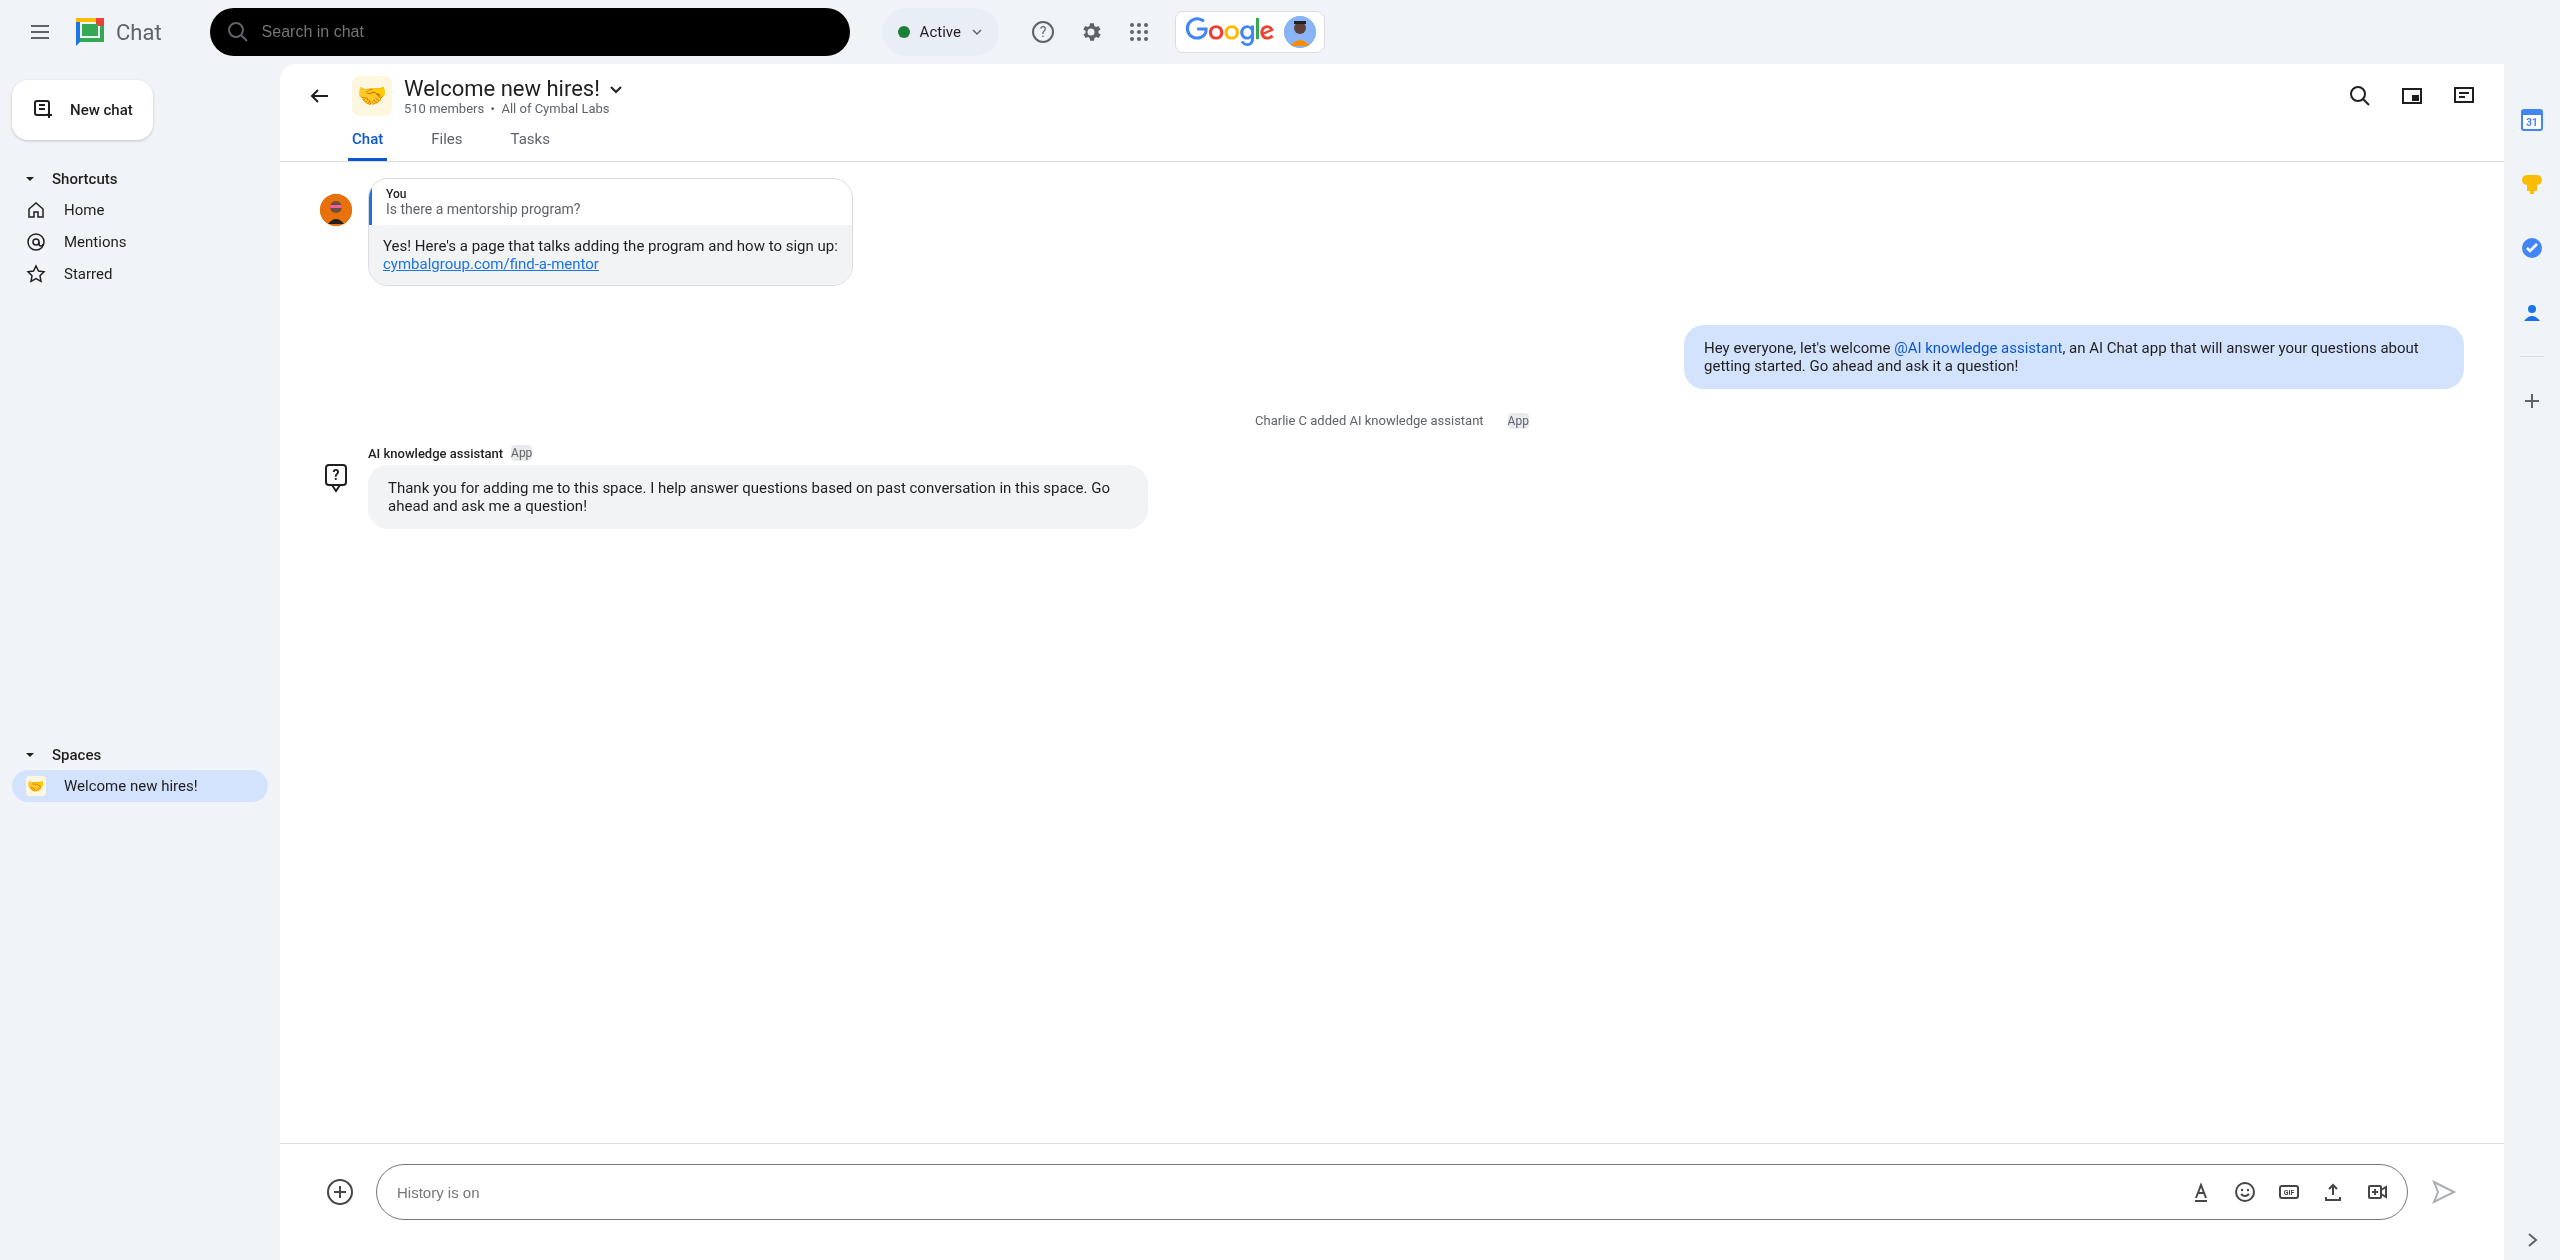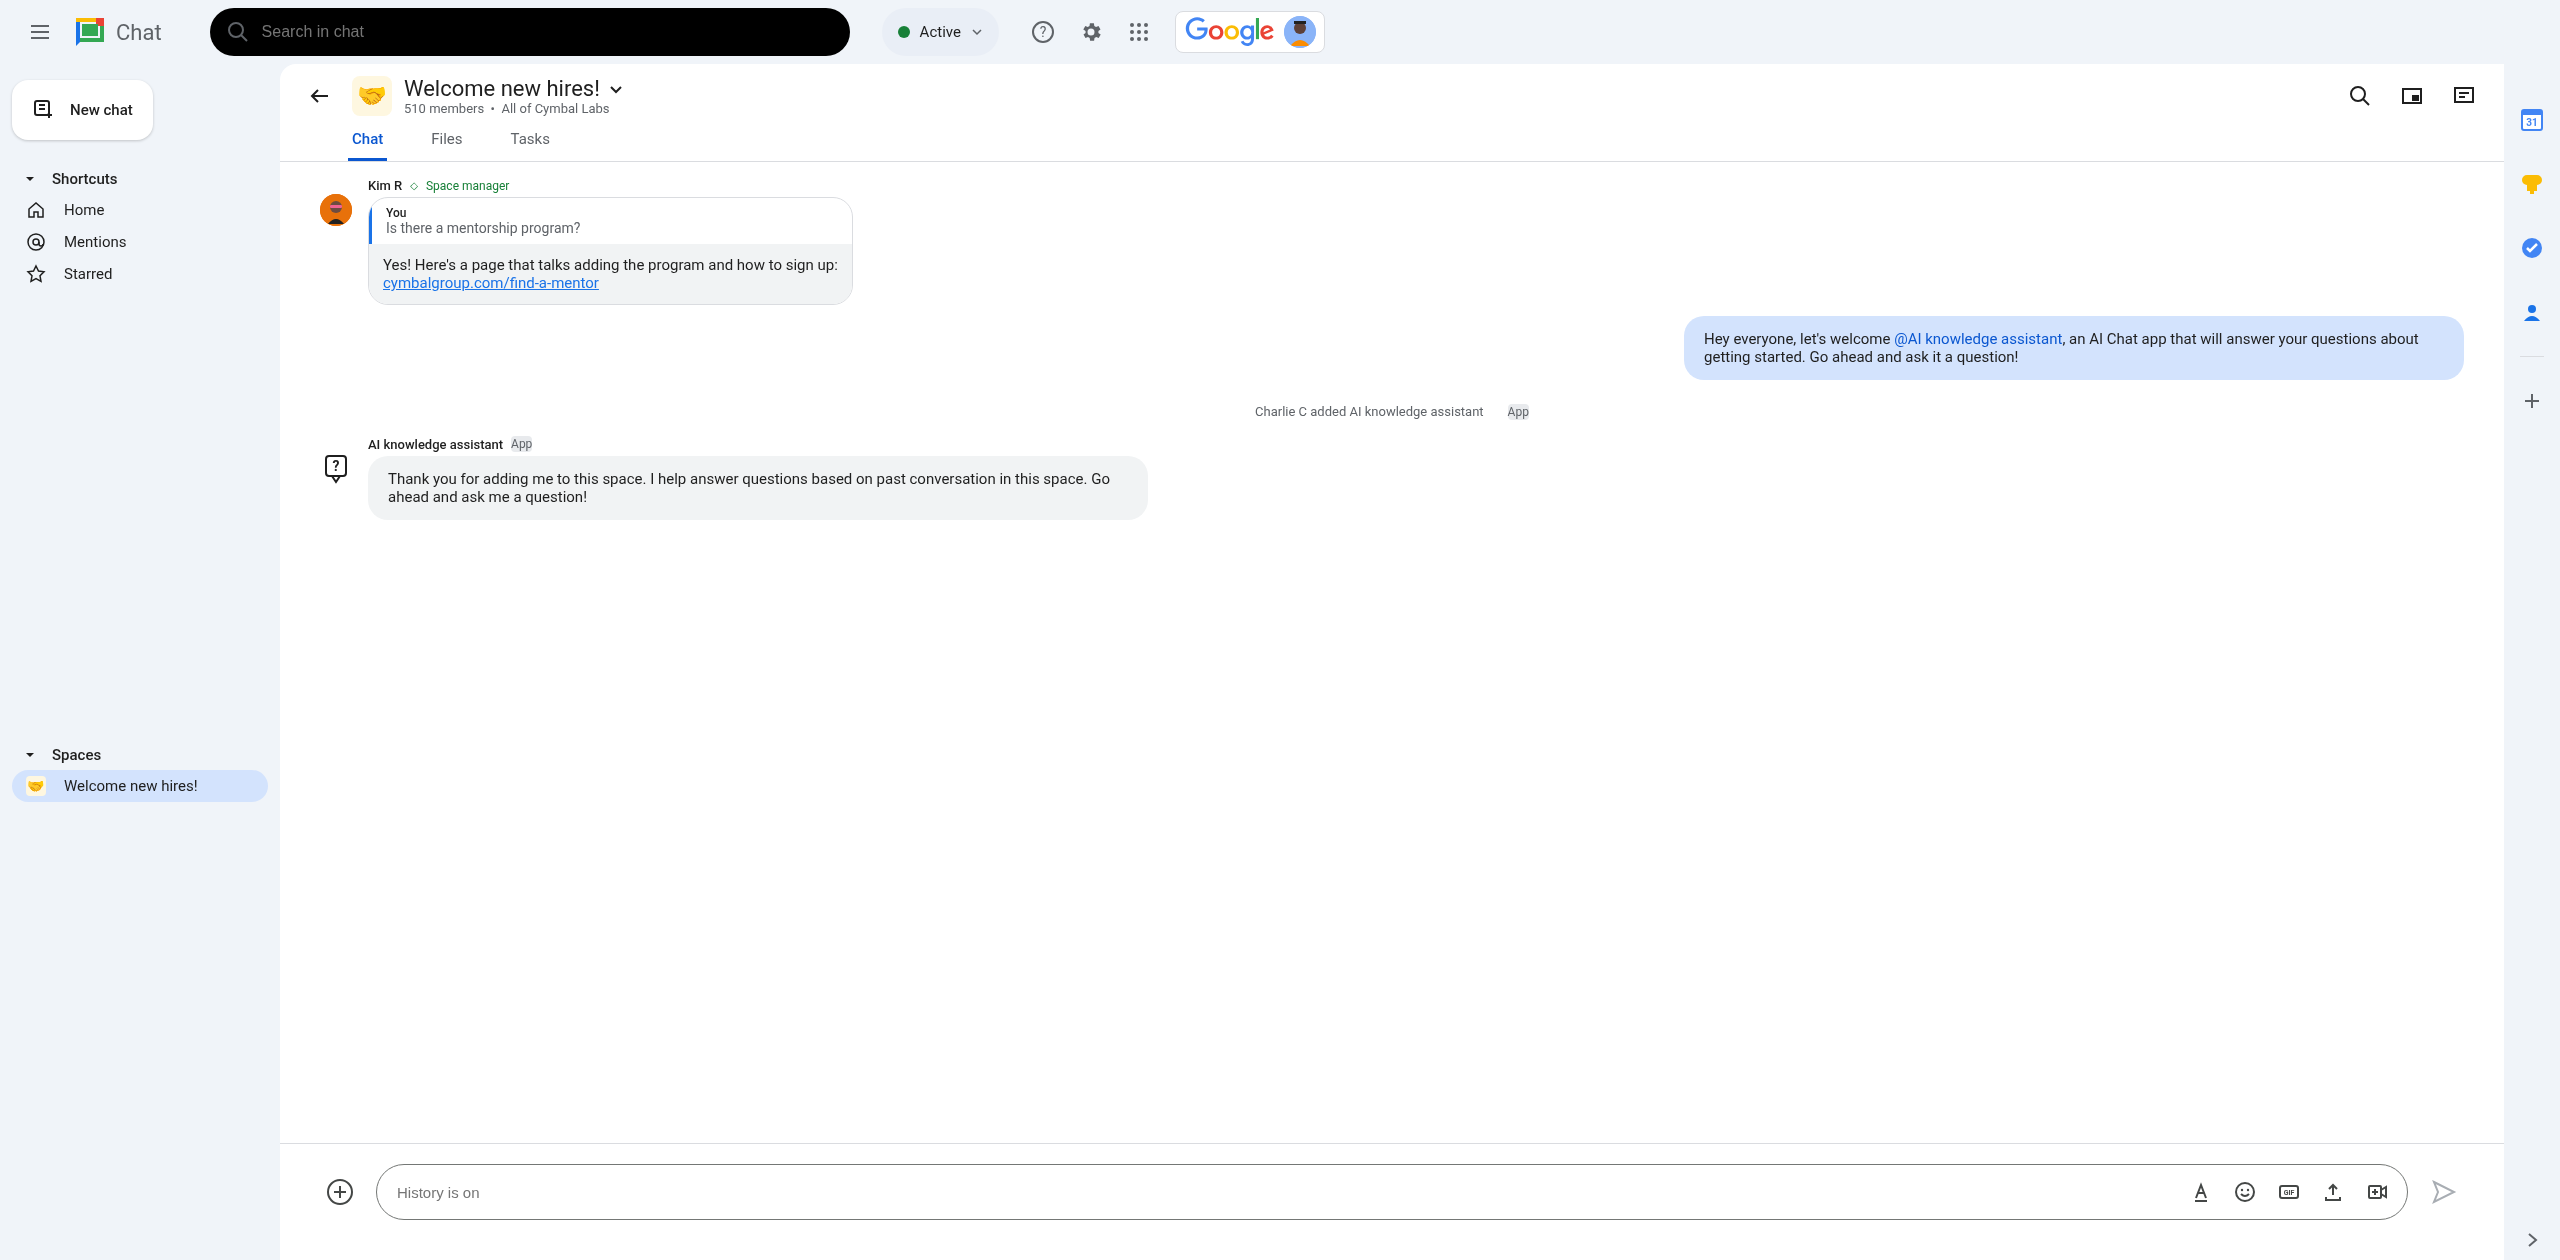--- a/index.html
+++ b/index.html
@@ -74,21 +74,21 @@
 .role-text { color: #188038; font-size: 12px; }
 .app-badge { background: #e8eaed; padding: 1px 0; border-radius: 4px; font-size: 12px; color: #5f6368; }
 .quote-card {
   border: 1px solid #dadce0; border-radius: 20px; overflow: hidden; width: fit-content; max-width: 560px;
 }
 .quote-top { border-left: 3px solid #1a73e8; padding: 8px 14px; }
 .quote-you { font-size: 12px; font-weight: 500; color: #1f1f1f; }
 .quote-text { font-size: 14px; color: #5f6368; }
 .quote-reply { background: #f1f3f4; padding: 12px 14px; font-size: 15px; }
 .quote-reply a { color: #1a73e8; text-decoration: underline; }
-.bubble-right { margin-left: auto; background: #d3e3fd; border-radius: 20px; padding: 14px 20px; max-width: 780px; font-size: 15px; margin-top: 3px; margin-bottom: 16px; }
+.bubble-right { margin-left: auto; background: #d3e3fd; border-radius: 20px; padding: 14px 20px; max-width: 780px; font-size: 15px; margin-top: 31px; margin-bottom: 16px; }
 .mention { color: #0b57d0; }
 .system-line { text-align: center; font-size: 13px; color: #5f6368; margin: 8px 0 16px 0; display: flex; justify-content: center; align-items: flex-start; gap: 24px; }
 .bubble-grey { background: #f1f3f4; border-radius: 20px; padding: 14px 20px; font-size: 15px; max-width: 780px; }
 
 .divider { height: 1px; background: #dadce0; }
 .compose-row { display: flex; align-items: center; gap: 16px; padding: 20px 40px 40px 40px; }
 .compose-add { width: 40px; height: 40px; display: flex; align-items: center; justify-content: center; cursor: pointer; }
 .compose-box {
   flex: 1; border: 1px solid #747775; border-radius: 28px; height: 56px;
   display: flex; align-items: center; padding: 0 12px 0 20px; gap: 8px;
@@ -292,25 +292,20 @@
         <div class="msg-row">
           <div class="msg-avatar">
             <svg width="32" height="32" viewBox="0 0 32 32">
               <circle cx="16" cy="16" r="16" fill="#e8710a"></circle>
               <circle cx="16" cy="13" r="6" fill="#6d4c41"></circle>
               <rect x="10" y="11" width="12" height="3" rx="1" fill="#f06292"></rect>
               <path d="M8 30 q8 -10 16 0" fill="#212121"></path>
             </svg>
           </div>
           <div class="msg-content">
-            <div class="msg-header">
-              <span class="msg-author">Kim R</span>
-              <span class="badge-diamond">◇</span>
-              <span class="role-text">Space manager</span>
-            </div>
             <div class="quote-card">
               <div class="quote-top">
                 <div class="quote-you">You</div>
                 <div class="quote-text">Is there a mentorship program?</div>
               </div>
               <div class="quote-reply">
                 <span>Yes! Here's a page that talks adding the program and how to sign up:</span><br>
                 <a href="#">cymbalgroup.com/find-a-mentor</a>
               </div>
             </div>

